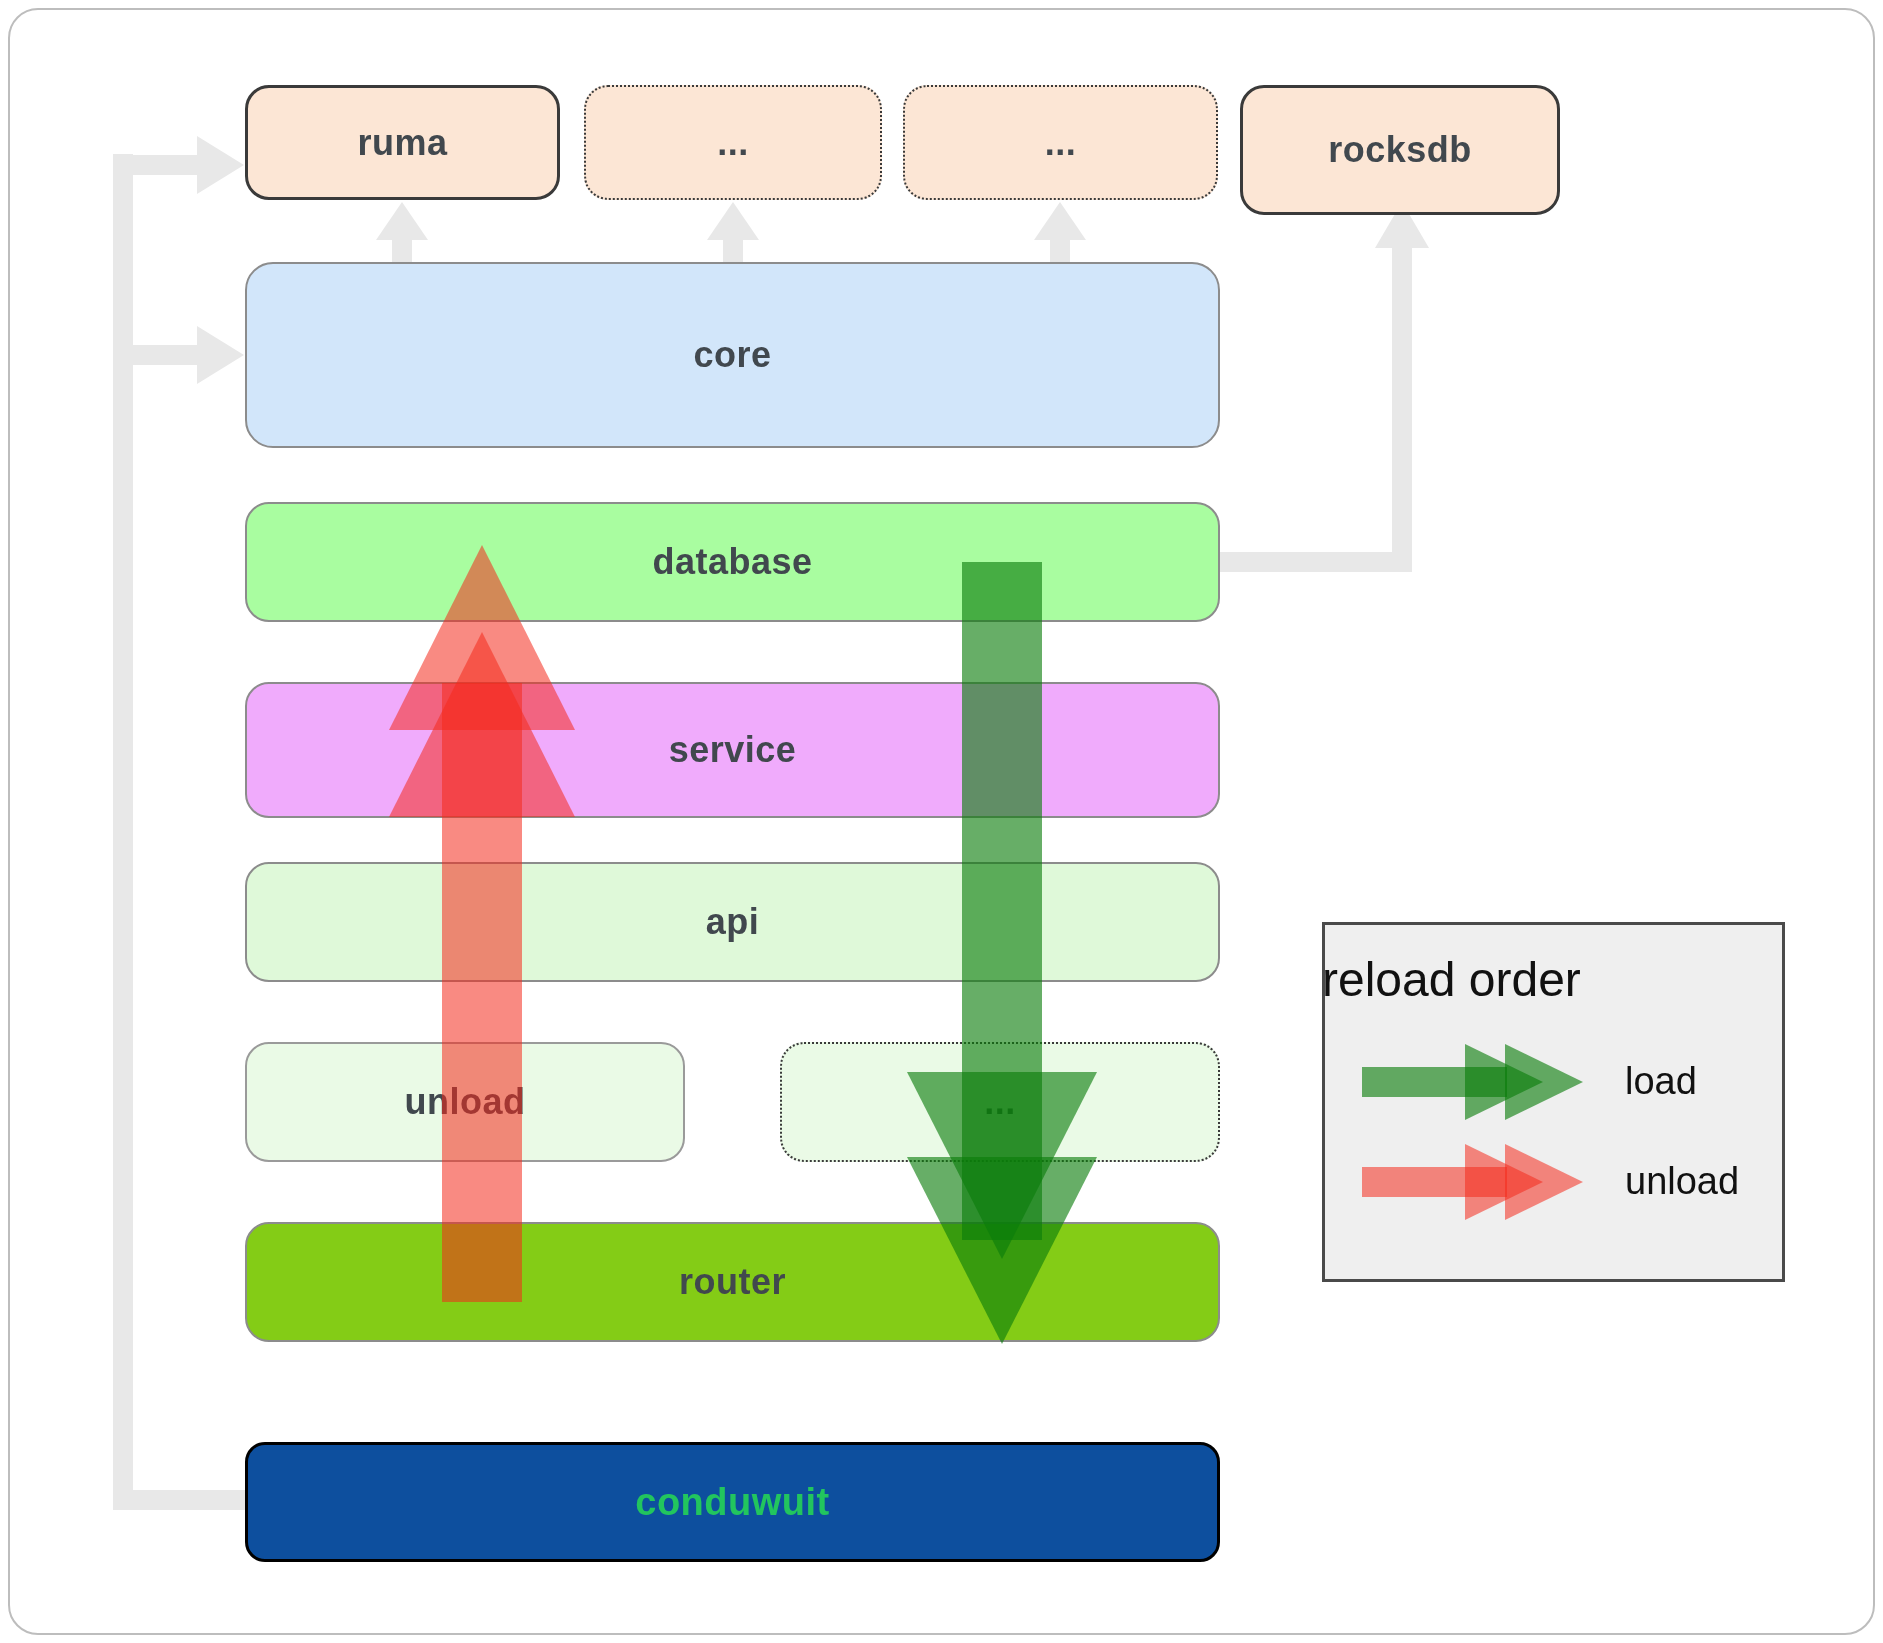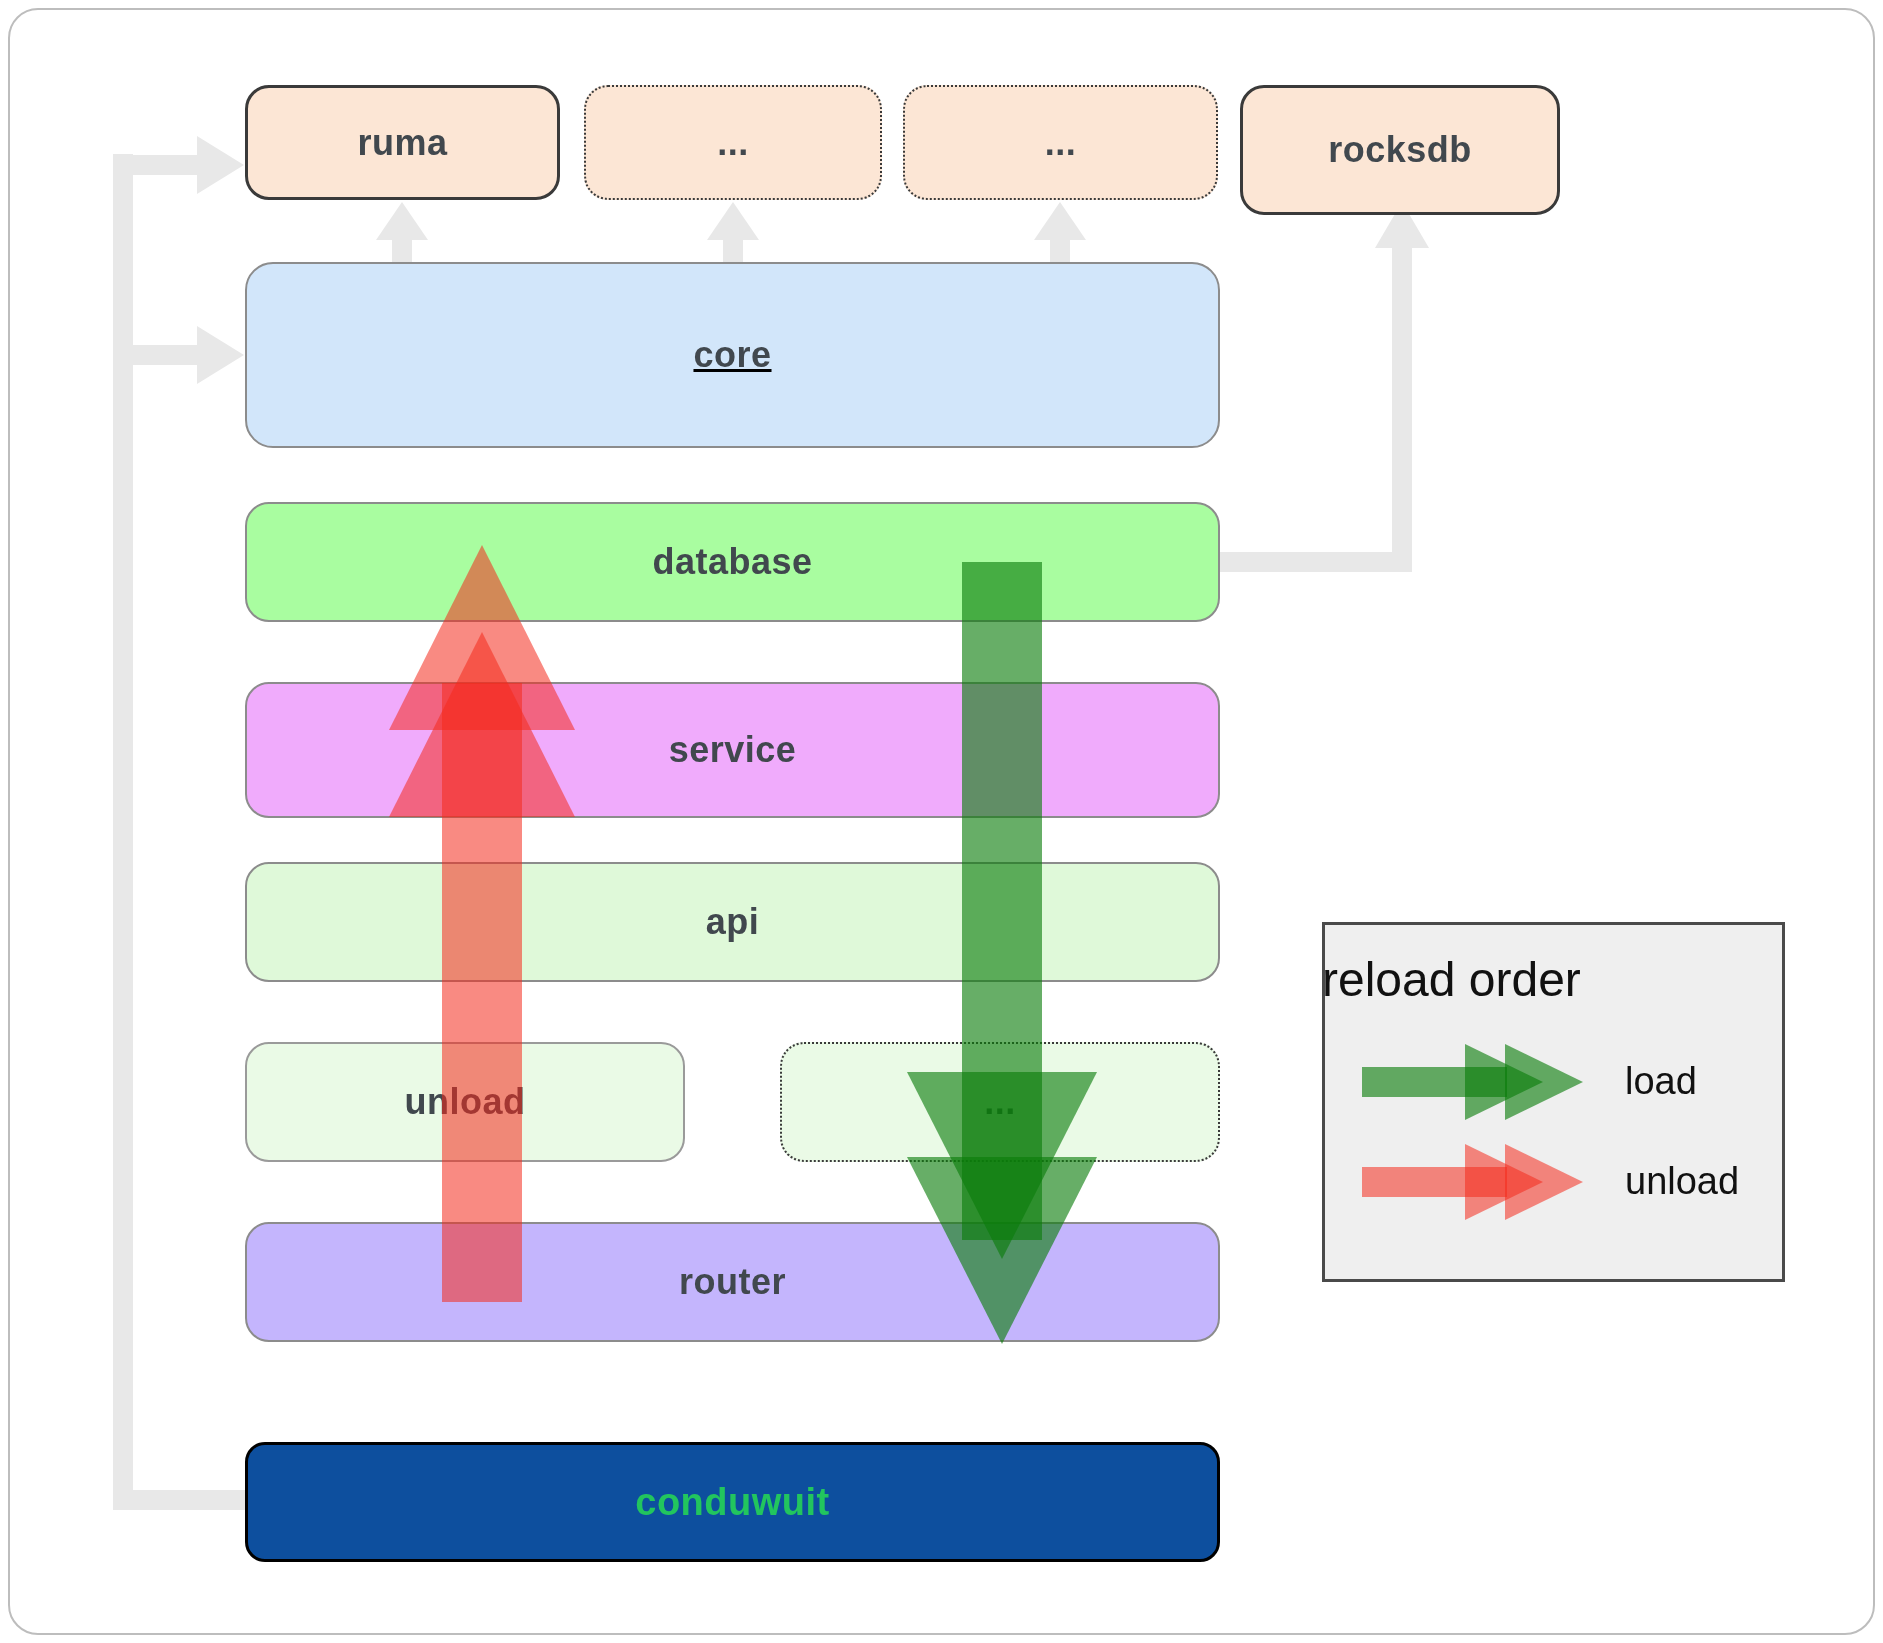--- a/index.html
+++ b/index.html
@@ -74,21 +74,21 @@
   <div class="box dotted-border abs" style="left: 584px; top: 85px; width: 298px; height: 115px; background-color: rgb(252, 230, 213);">
     <span class="lbl">...</span>
   </div>
   <div class="box dotted-border abs" style="left: 903px; top: 85px; width: 315px; height: 115px; background-color: rgb(252, 230, 213);">
     <span class="lbl">...</span>
   </div>
   <div class="box dark-border abs" style="left: 1240px; top: 85px; width: 320px; height: 130px; background-color: rgb(252, 230, 213);">
     <span class="lbl">rocksdb</span>
   </div>
 
-  <div class="box thin-border abs" style="left: 245px; top: 262px; width: 975px; height: 186px; border-radius: 28px; background-color: rgb(210, 230, 250); text-decoration: underline;">
+  <div class="box thin-border abs" style="left: 245px; top: 262px; width: 975px; height: 186px; border-radius: 28px; background-color: rgb(210, 230, 250);">
     <span class="lbl">core</span>
   </div>
 
   <div class="box thin-border abs" style="left: 245px; top: 502px; width: 975px; height: 120px; background-color: rgb(169, 253, 160);">
     <span class="lbl">database</span>
   </div>
 
   <div class="box thin-border abs" style="left: 245px; top: 682px; width: 975px; height: 136px; background-color: #f0abfc;">
     <span class="lbl">service</span>
   </div>
@@ -97,21 +97,21 @@
     <span class="lbl">api</span>
   </div>
 
   <div class="box thin-border abs" style="left: 245px; top: 1042px; width: 440px; height: 120px; border-color: rgb(154, 154, 154); background-color: rgb(234, 250, 230);">
     <span class="lbl">unload</span>
   </div>
   <div class="box dotted-border abs" style="left: 780px; top: 1042px; width: 440px; height: 120px; background-color: rgb(234, 250, 230);">
     <span class="lbl">...</span>
   </div>
 
-  <div class="box thin-border abs" style="left: 245px; top: 1222px; width: 975px; height: 120px; background-color: #c4b5fd;">
+  <div class="box thin-border abs" style="left: 245px; top: 1222px; width: 975px; height: 120px; background-color: #84cc16;">
     <span class="lbl">router</span>
   </div>
 
   <div class="box black-border navy abs" style="left: 245px; top: 1442px; width: 975px; height: 120px; border-radius: 20px; background-color: rgb(13, 79, 158);">
     <span class="lbl">conduwuit</span>
   </div>
 
   <div class="abs arrow-part red" style="left: 442px; top: 683px; width: 80px; height: 619px; background-color: rgb(244, 42, 28);"></div>
   <div class="abs arrow-part red tri-up" style="left: 389px; top: 545px; width: 186px; height: 185px; background-color: rgb(244, 42, 28);"></div>
   <div class="abs arrow-part red tri-up" style="left: 389px; top: 632px; width: 186px; height: 185px; background-color: rgb(244, 42, 28);"></div>

